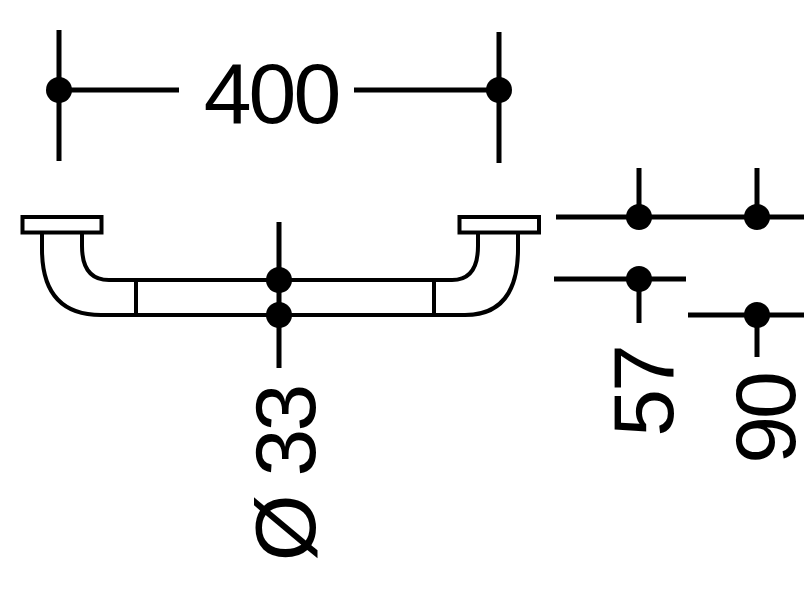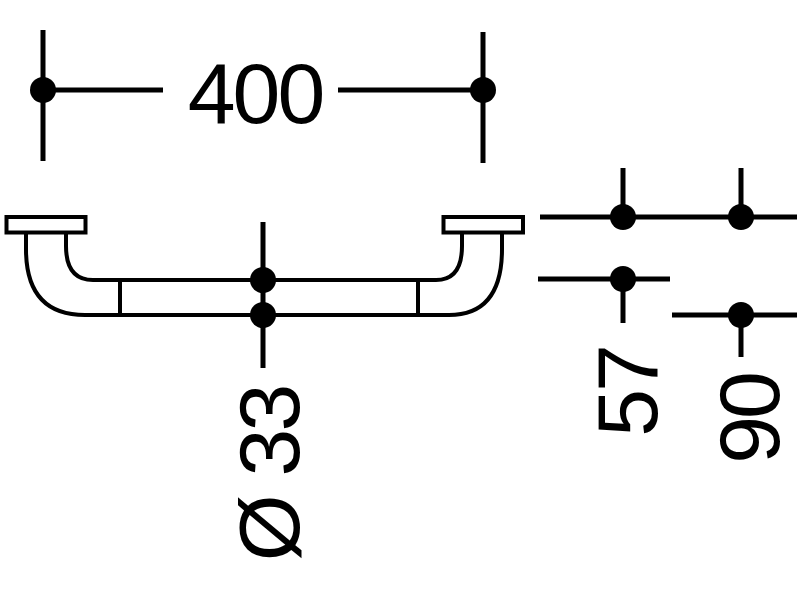--- a/index.html
+++ b/index.html
@@ -3,20 +3,21 @@
 <meta charset="utf-8">
 <style>
   :root { --ink: #000000; --bg: #ffffff; }
   * { margin: 0; padding: 0; box-sizing: border-box; }
   html, body { width: 804px; height: 590px; background: var(--bg); overflow: hidden; }
   .stage {
     position: relative;
     width: 804px; height: 560px;
     background: var(--bg);
     font-family: "Liberation Sans", sans-serif;
+    padding-left: 16px;
   }
   svg { display: block; }
   .stroke   { stroke: var(--ink); fill: none; stroke-width: 4px; }
   .dimline  { stroke: var(--ink); fill: none; stroke-width: 5px; }
   .dot      { fill: var(--ink); stroke: none; }
   .dim-text {
     fill: var(--ink); stroke: none;
     font-family: "Liberation Sans", sans-serif;
     font-size: 86px;
     font-weight: 400;

